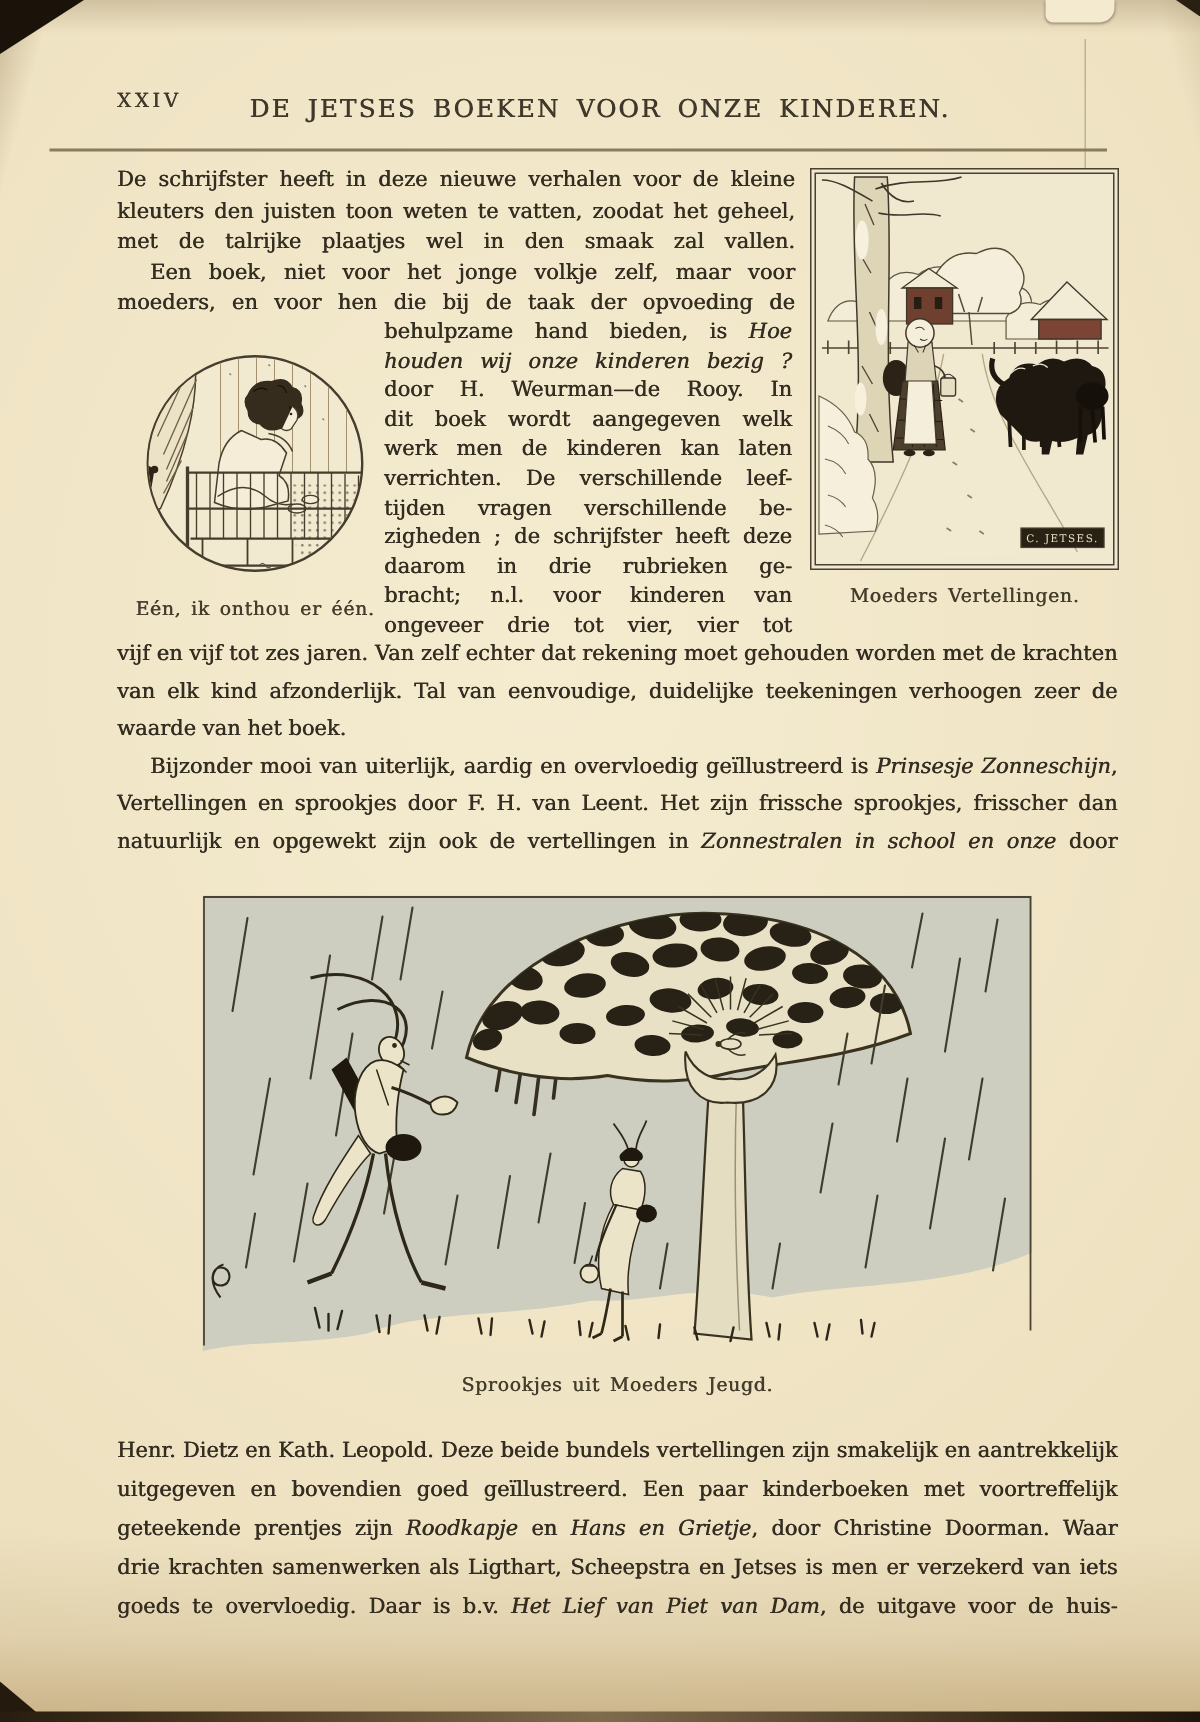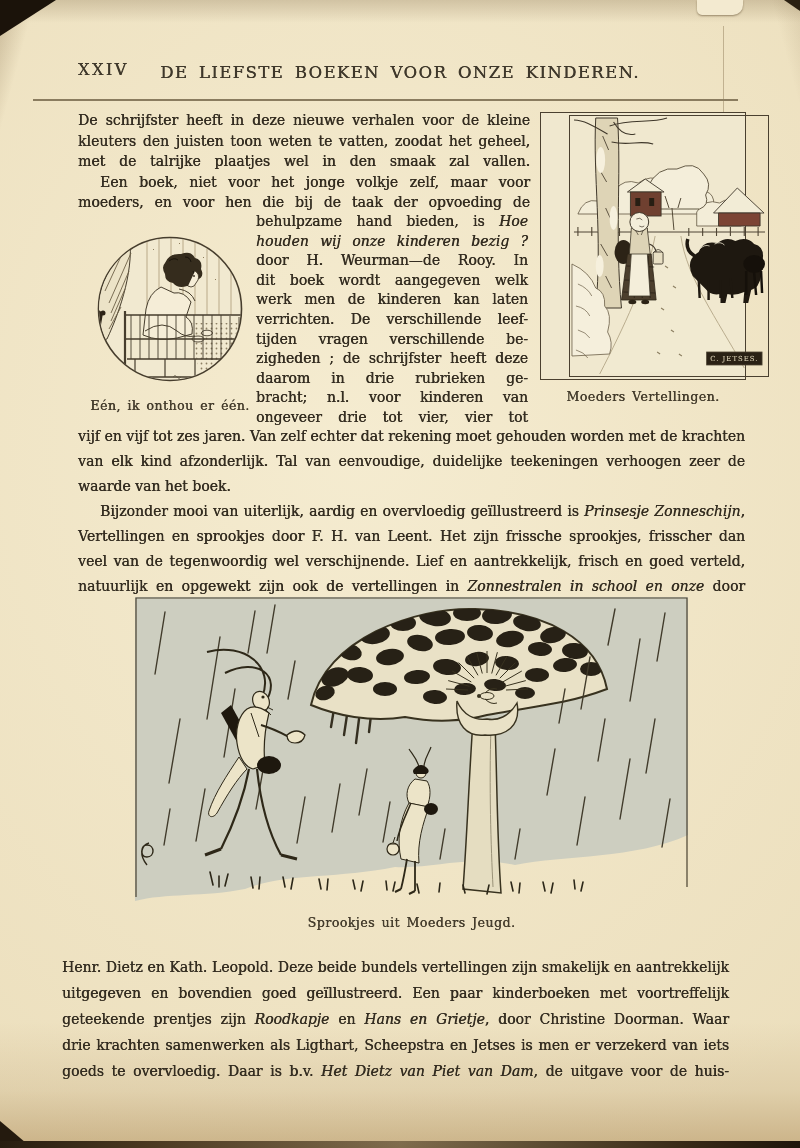--- a/index.html
+++ b/index.html
@@ -15,33 +15,33 @@
   .ink{text-shadow:.35px 0 0 currentColor;}
   
   .edge{position:absolute;}
   .e-tl{left:0;top:0;width:56px;height:36px;background:#1b130a;clip-path:polygon(0 0,100% 0,0 100%);}
   .e-tr{right:0;top:0;width:16px;height:11px;background:#2a2012;clip-path:polygon(0 0,100% 0,100% 100%);}
   .e-bl{left:0;bottom:0;width:32px;height:27px;background:#241a0e;clip-path:polygon(0 100%,0 0,100% 100%);}
   .e-bottom{left:0;right:0;bottom:0;height:7px;background:linear-gradient(90deg,#271d10,#4a3820 18%,rgba(64,48,26,.55) 50%,#3a2b18 85%,#1f150b);}
   .e-chip{left:697px;top:0;width:46px;height:15px;background:#f3ead0;border-radius:0 0 10px 5px;box-shadow:0 1px 2px rgba(90,70,40,.55);}
   .e-crease{left:723px;top:26px;width:1px;height:268px;background:rgba(118,98,60,.38);}
   
-  .pgnum{position:absolute;left:78px;top:60px;font-size:16px;letter-spacing:2.5px;color:#3f382b;}
+  .pgnum{position:absolute;left:78px;top:60px;font-size:13px;letter-spacing:2.5px;color:#3f382b;}
   .ptitle{position:absolute;left:0;right:0;top:63px;text-align:center;font-size:16.5px;letter-spacing:1.4px;word-spacing:4px;color:#3f382b;}
   .rule{position:absolute;left:33px;top:99px;width:705px;height:1.6px;background:#8a7c5f;}
   
   .tb{position:absolute;font-size:14px;}
   .tl{line-height:var(--lh);}
   .tl.j{text-align:justify;text-align-last:justify;}
   .tl.ind{text-indent:22px;}
   .it{font-style:italic;}
   
   .fig{position:absolute;}
   .fig-winter{left:540px;top:112px;width:206px;height:268px;border:1.6px solid #4a4030;padding:2px;box-sizing:border-box;background:#f0e8cf;}
-  .fig-winter-in{width:100%;height:100%;border:1px solid #4a4030;box-sizing:border-box;margin-left:26px;}
+  .fig-winter-in{width:100%;height:100%;border:1px solid #4a4030;box-sizing:border-box;}
   .fig-circle{left:95px;top:227px;width:150px;height:165px;}
   .fig-mushroom{left:135px;top:597px;width:553px;height:308px;}
   svg{display:block;width:100%;height:100%;}
   .caption{position:absolute;text-align:center;font-size:12.5px;letter-spacing:.5px;word-spacing:2px;color:#453d2d;}
   .cap-circle{left:78px;top:398px;width:184px;}
   .cap-winter{left:540px;top:389px;width:206px;}
   .cap-mushroom{left:135px;top:915px;width:553px;}
 </style>
 </head>
 <body>
@@ -49,21 +49,21 @@
 <div class="page">
 
   <div class="edge e-tl"></div>
   <div class="edge e-tr"></div>
   <div class="edge e-bl"></div>
   <div class="edge e-bottom"></div>
   <div class="edge e-chip"></div>
   <div class="edge e-crease"></div>
 
   <div class="pgnum ink">XXIV</div>
-  <div class="ptitle ink">DE LIEFSTE BOEKEN VOOR ONZE KINDEREN.</div>
+  <div class="ptitle ink">DE JETSES BOEKEN VOOR ONZE KINDEREN.</div>
   <div class="rule"></div>
 
   <div class="tb ink" style="left:78px;top:110px;width:452px;--lh:20.5px">
       <div class="tl j"><span>De schrijfster heeft in deze nieuwe verhalen voor de kleine</span></div>
       <div class="tl j"><span>kleuters den juisten toon weten te vatten, zoodat het geheel,</span></div>
       <div class="tl j"><span>met de talrijke plaatjes wel in den smaak zal vallen.</span></div>
       <div class="tl j ind"><span>Een boek, niet voor het jonge volkje zelf, maar voor</span></div>
       <div class="tl j"><span>moeders, en voor hen die bij de taak der opvoeding de</span></div>
     </div>
   <div class="tb ink" style="left:256px;top:212px;width:272px;--lh:19.6px">
@@ -78,29 +78,28 @@
       <div class="tl j"><span>daarom in drie rubrieken ge-</span></div>
       <div class="tl j"><span>bracht; n.l. voor kinderen van</span></div>
       <div class="tl j"><span>ongeveer drie tot vier, vier tot</span></div>
     </div>
   <div class="tb ink" style="left:78px;top:424px;width:667px;--lh:25px">
       <div class="tl j"><span>vijf en vijf tot zes jaren. Van zelf echter dat rekening moet gehouden worden met de krachten</span></div>
       <div class="tl j"><span>van elk kind afzonderlijk. Tal van eenvoudige, duidelijke teekeningen verhoogen zeer de</span></div>
       <div class="tl"><span>waarde van het boek.</span></div>
       <div class="tl j ind"><span>Bijzonder mooi van uiterlijk, aardig en overvloedig geïllustreerd is </span><span class="it">Prinsesje Zonneschijn</span><span>,</span></div>
       <div class="tl j"><span>Vertellingen en sprookjes door F. H. van Leent. Het zijn frissche sprookjes, frisscher dan</span></div>
-      <div class="tl j"><span>veel van de tegenwoordig wel verschijnende. Lief en aantrekkelijk, frisch en goed verteld,</span></div>
       <div class="tl j"><span>natuurlijk en opgewekt zijn ook de vertellingen in </span><span class="it">Zonnestralen in school en onze</span><span> door</span></div>
     </div>
-  <div class="tb ink" style="left:62px;top:954px;width:667px;--lh:26px">
+  <div class="tb ink" style="left:78px;top:954px;width:667px;--lh:26px">
       <div class="tl j"><span>Henr. Dietz en Kath. Leopold. Deze beide bundels vertellingen zijn smakelijk en aantrekkelijk</span></div>
       <div class="tl j"><span>uitgegeven en bovendien goed geïllustreerd. Een paar kinderboeken met voortreffelijk</span></div>
       <div class="tl j"><span>geteekende prentjes zijn </span><span class="it">Roodkapje</span><span> en </span><span class="it">Hans en Grietje</span><span>, door Christine Doorman. Waar</span></div>
       <div class="tl j"><span>drie krachten samenwerken als Ligthart, Scheepstra en Jetses is men er verzekerd van iets</span></div>
-      <div class="tl j"><span>goeds te overvloedig. Daar is b.v. </span><span class="it">Het Dietz van Piet van Dam</span><span>, de uitgave voor de huis-</span></div>
+      <div class="tl j"><span>goeds te overvloedig. Daar is b.v. </span><span class="it">Het Lief van Piet van Dam</span><span>, de uitgave voor de huis-</span></div>
     </div>
 
   <div class="fig fig-winter">
    <div class="fig-winter-in">
     <svg viewBox="0 0 200 260" preserveAspectRatio="none">
       <path d="M8,98 q6,-16 20,-13 q3,-14 18,-11 q8,-12 23,-7 q12,-9 25,-2 q14,-7 23,3 q12,-3 16,7 q10,0 12,9 l0,14 -137,0 Z" fill="#f3edd8" stroke="#60553f" stroke-width="0.8"></path>
       <path d="M128,96 q8,-14 23,-9 q10,-7 19,1 q7,7 5,14 l-2,8 -45,0 Z" fill="#f3edd8" stroke="#60553f" stroke-width="0.8"></path>
       <path d="M78,72 q10,-22 30,-19 q18,-9 27,5 q9,10 2,21 q4,10 -6,14 l-49,0 q-10,-12 -4,-21 Z" fill="#f4eeda" stroke="#544a36" stroke-width="0.9"></path>
       <path d="M103,92 l2,22 M96,80 l4,12 M112,82 l-3,10" stroke="#544a36" stroke-width="1" fill="none"></path>
       <g>

